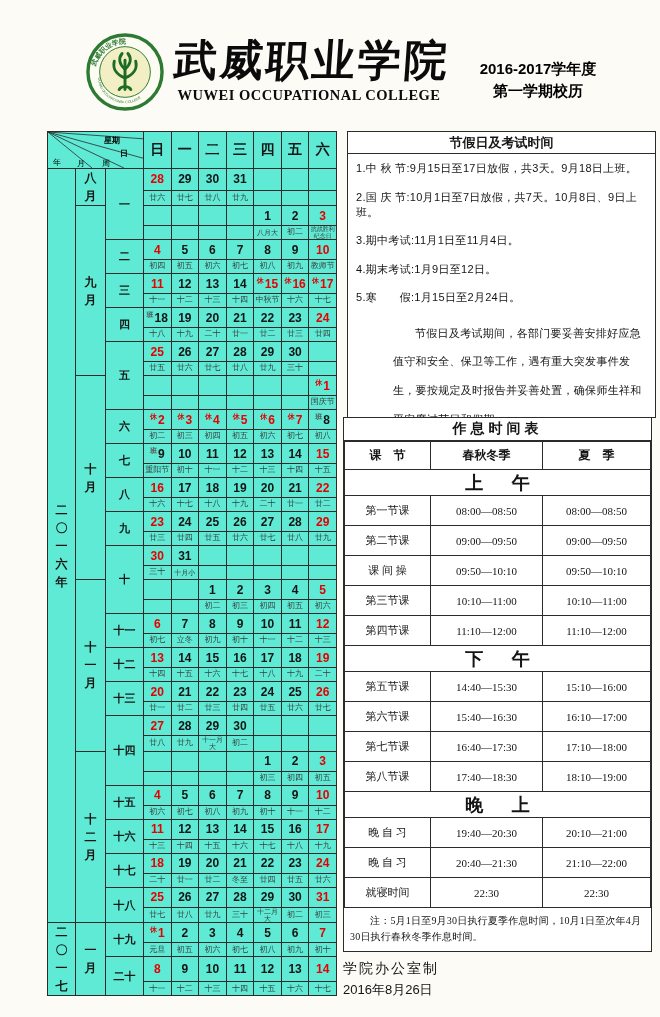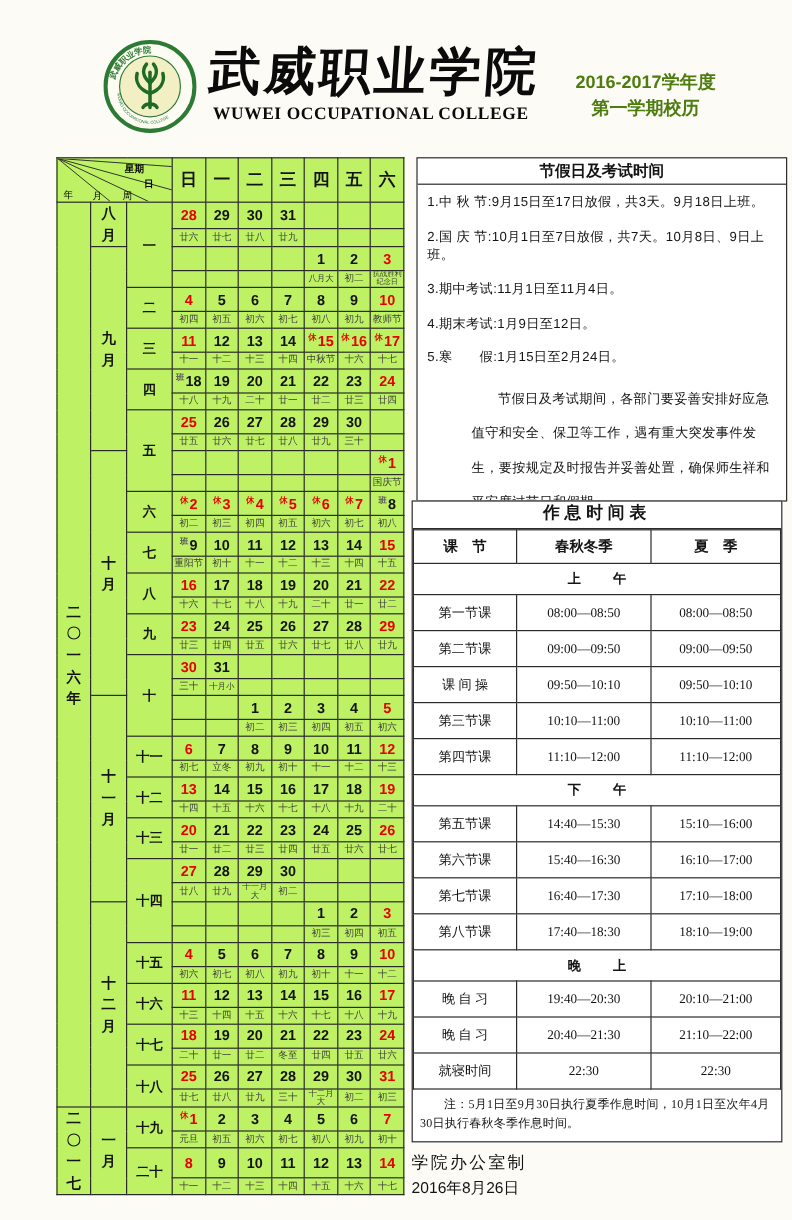--- a/index.html
+++ b/index.html
@@ -16,24 +16,24 @@
   #college-cn{
     font-family:"DejaVu Serif","Liberation Serif",serif;
     font-weight:bold;font-size:43px;line-height:1.15;letter-spacing:3px;
     transform:skewX(-4deg);white-space:nowrap;color:#0b0b0b;
   }
   #college-en{
     font-family:"Liberation Serif",serif;font-weight:bold;font-size:14.5px;
     letter-spacing:.5px;margin-top:2px;white-space:nowrap;color:#0b0b0b;
   }
   #term-block{left:452px;top:58px;width:172px;text-align:center;
-    font-weight:bold;font-size:15px;line-height:1.45;color:#4d7c0f;}
+    font-weight:bold;font-size:15px;line-height:1.45;color:#000000;}
   
   #cal-wrap{left:47px;top:131px;}
-  table#cal{border-collapse:collapse;table-layout:fixed;width:290px;background:#bef264;}
+  table#cal{border-collapse:collapse;table-layout:fixed;width:290px;background:#5eead4;}
   #cal td{border:1px solid #2b2b2b;text-align:center;vertical-align:middle;padding:0;overflow:hidden;}
   #cal td.corner{position:relative;}
   #cal td.wd{height:34px;font-size:14px;font-weight:bold;}
   #cal td.dcell{height:19px;font-weight:bold;font-size:12px;line-height:1;}
   #cal td.lcell{height:13px;font-size:8px;color:#3c3c3c;line-height:1.05;}
   #cal td.lcell.ls{font-size:7px;}
   #cal td.lcell.lxs{font-size:6px;line-height:1.05;word-break:break-all;padding:0 1px;}
   #cal .red{color:#e60000;}
   #cal .mk{font-size:7px;font-weight:bold;vertical-align:5px;margin-right:1px;}
   #cal .mk.xiu{color:#e60000;}
@@ -46,21 +46,21 @@
   #holiday-title{height:21px;line-height:21px;text-align:center;font-weight:bold;font-size:13px;border-bottom:1px solid #2b2b2b;}
   #holiday-body{padding:7px 8px 0 8px;font-size:11px;}
   .holiday-item{margin-bottom:13.5px;letter-spacing:.3px;}
   #holiday-notice{text-indent:2em;line-height:2.62;letter-spacing:.3px;margin-left:37px;}
   #schedule-panel{left:343px;top:417px;width:309px;height:535px;border:1px solid #2b2b2b;background:#fff;box-sizing:border-box;font-family:Liberation Serif, serif;}
   #schedule-title{height:22px;line-height:22px;text-align:center;font-weight:bold;font-size:14px;letter-spacing:4px;border-bottom:1px solid #2b2b2b;}
   table#sched{border-collapse:collapse;table-layout:fixed;width:100%;}
   #sched td{border:1px solid #2b2b2b;text-align:center;font-size:11px;padding:0;}
   #sched td.c0{width:86px;}
   #sched tr.hdr td{height:27px;font-weight:bold;font-size:12px;}
-  #sched tr.sec td{height:25px;font-weight:bold;font-size:11px;letter-spacing:12px;text-indent:12px;border-left:1px solid #2b2b2b;}
+  #sched tr.sec td{height:25px;font-weight:bold;font-size:18px;letter-spacing:12px;text-indent:12px;border-left:1px solid #2b2b2b;}
   #sched tr.r td{height:29px;}
   #sched-note{font-size:10px;line-height:1.55;padding:5px 6px 0 6px;text-indent:2em;letter-spacing:.2px;}
   
   
   #footer{left:343px;top:960px;width:309px;}
   #footer-issuer{font-size:14px;letter-spacing:2px;}
   #footer-date{font-size:13px;margin-top:3px;}
 </style>
 </head>
 <body>

